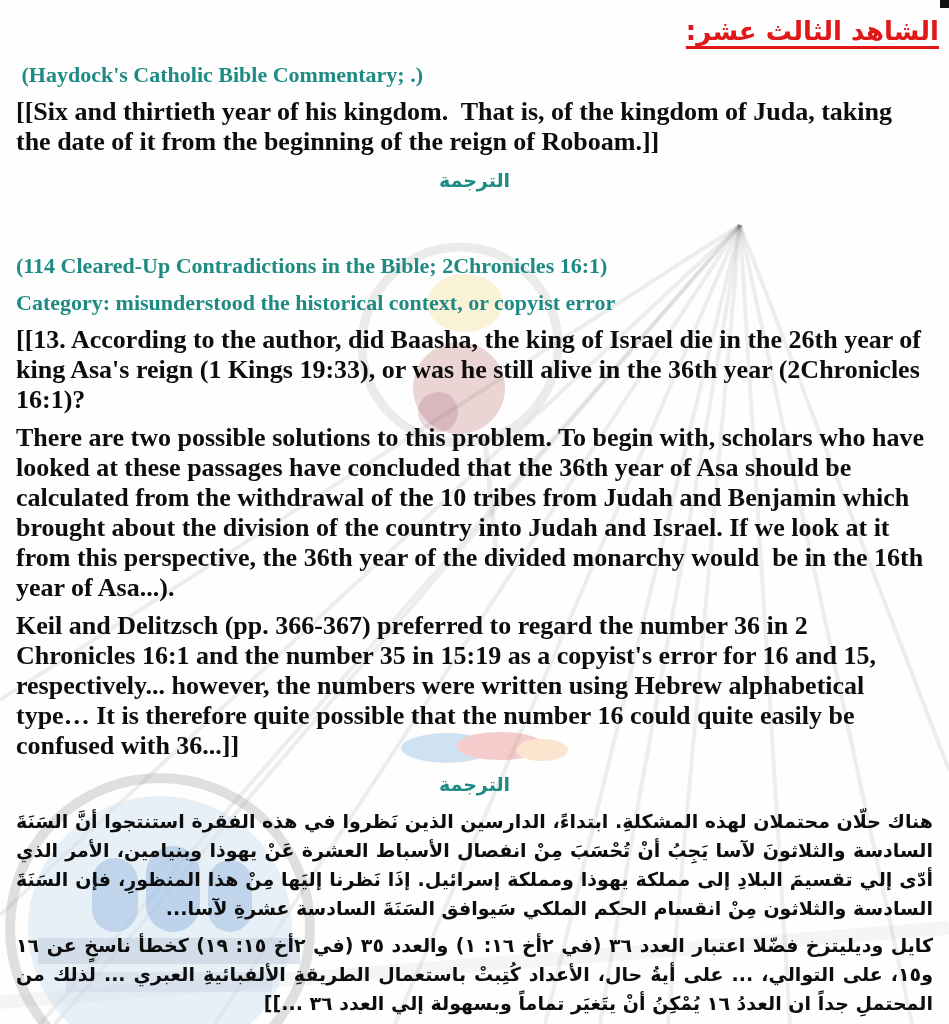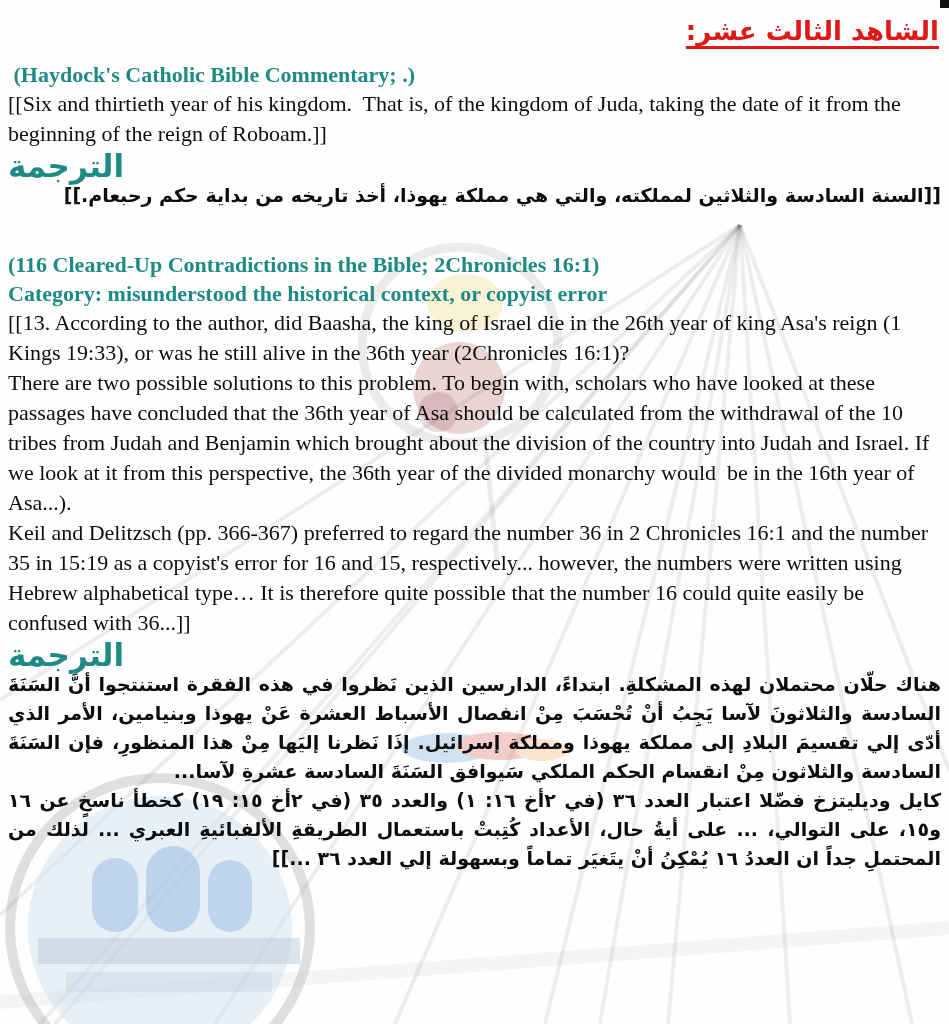--- a/index.html
+++ b/index.html
@@ -43,44 +43,44 @@
     font-size:26px;
     line-height:34px;
     font-weight:700;
     color:var(--heading_red);
     text-align:right;
     direction:rtl;
     text-decoration:underline;
     text-decoration-thickness:2.5px;
     text-underline-offset:6px;
   }
-  p{margin:0;}
+  p{margin:8px;}
   .src{
     font-family:"Liberation Serif",serif;
     font-weight:700;
     font-size:22px;
     line-height:29px;
     color:var(--teal);
     white-space:pre-wrap;
   }
   .quote{
     font-family:"Liberation Serif",serif;
-    font-weight:400;
-    font-size:22px;
+    font-weight:700;
+    font-size:26px;
     line-height:30px;
     color:var(--ink);
     white-space:pre-wrap;
   }
   .label{
     font-family:"DejaVu Sans","Liberation Sans",sans-serif;
     font-weight:700;
-    font-size:31px;
+    font-size:19px;
     line-height:30px;
     color:var(--teal);
-    text-align:left;
+    text-align:center;
     direction:rtl;
     margin-top:2px;
   }
   .ar{
     font-family:"DejaVu Sans","Liberation Sans",sans-serif;
     font-weight:700;
     font-size:19px;
     line-height:29px;
     color:var(--ink);
     direction:rtl;
@@ -145,26 +145,25 @@
   <div class="content">
 
     <h1 class="sec">الشاهد الثالث عشر:</h1>
 
     <p class="src"> (Haydock's Catholic Bible Commentary; .)</p>
 
     <p class="quote">[[Six and thirtieth year of his kingdom.  That is, of the kingdom of Juda, taking the date of it from the beginning of the reign of Roboam.]]</p>
 
     <p class="label">الترجمة</p>
 
-    <p class="ar">[[السنة السادسة والثلاثين لمملكته، والتي هي مملكة يهوذا، أخذ تاريخه من بداية حكم رحبعام.]]</p>
 
     <div class="gap"></div>
 
 
-    <p class="src">(116 Cleared-Up Contradictions in the Bible; 2Chronicles 16:1)</p>
+    <p class="src">(114 Cleared-Up Contradictions in the Bible; 2Chronicles 16:1)</p>
     <p class="src">Category: misunderstood the historical context, or copyist error</p>
 
     <p class="quote">[[13. According to the author, did Baasha, the king of Israel die in the 26th year of king Asa's reign (1 Kings 19:33), or was he still alive in the 36th year (2Chronicles 16:1)?</p>
     <p class="quote">There are two possible solutions to this problem. To begin with, scholars who have looked at these passages have concluded that the 36th year of Asa should be calculated from the withdrawal of the 10 tribes from Judah and Benjamin which brought about the division of the country into Judah and Israel. If we look at it from this perspective, the 36th year of the divided monarchy would  be in the 16th year of Asa...).</p>
     <p class="quote">Keil and Delitzsch (pp. 366-367) preferred to regard the number 36 in 2 Chronicles 16:1 and the number 35 in 15:19 as a copyist's error for 16 and 15, respectively... however, the numbers were written using Hebrew alphabetical type… It is therefore quite possible that the number 16 could quite easily be confused with 36...]]</p>
 
     <p class="label">الترجمة</p>
 
     <p class="ar just">هناك حلّان محتملان لهذه المشكلةِ. ابتداءً، الدارسين الذين نَظروا في هذه الفقرة استنتجوا أنَّ السَنَةَ السادسة والثلاثونَ لآسا يَجِبُ أنْ تُحْسَبَ مِنْ انفصال الأسباط العشرة عَنْ يهوذا وبنيامين، الأمر الذي أدّى إلي تقسيمَ البلادِ إلى مملكة يهوذا ومملكة إسرائيل. إذَا نَظرنا إليَها مِنْ هذا المنظورِ، فإن السَنَةَ السادسة والثلاثون مِنْ انقسام الحكم الملكي سَيوافق السَنَةَ السادسة عشرةِ لآسا...</p>
     <p class="ar just">كايل وديليتزخ فضّلا اعتبار العدد ٣٦ (في ٢أخ ١٦: ١) والعدد ٣٥ (في ٢أخ ١٥: ١٩) كخطأ ناسخٍ عن ١٦ و١٥، على التوالي، ... على أيةُ حال، الأعداد كُتِبتْ باستعمال الطريقةِ الألفبائيةِ العبري ... لذلك من المحتملِ جداً ان العددُ ١٦ يُمْكِنُ أنْ يتَغيَر تماماً وبسهولة إلي العدد ٣٦ ...]]</p>

